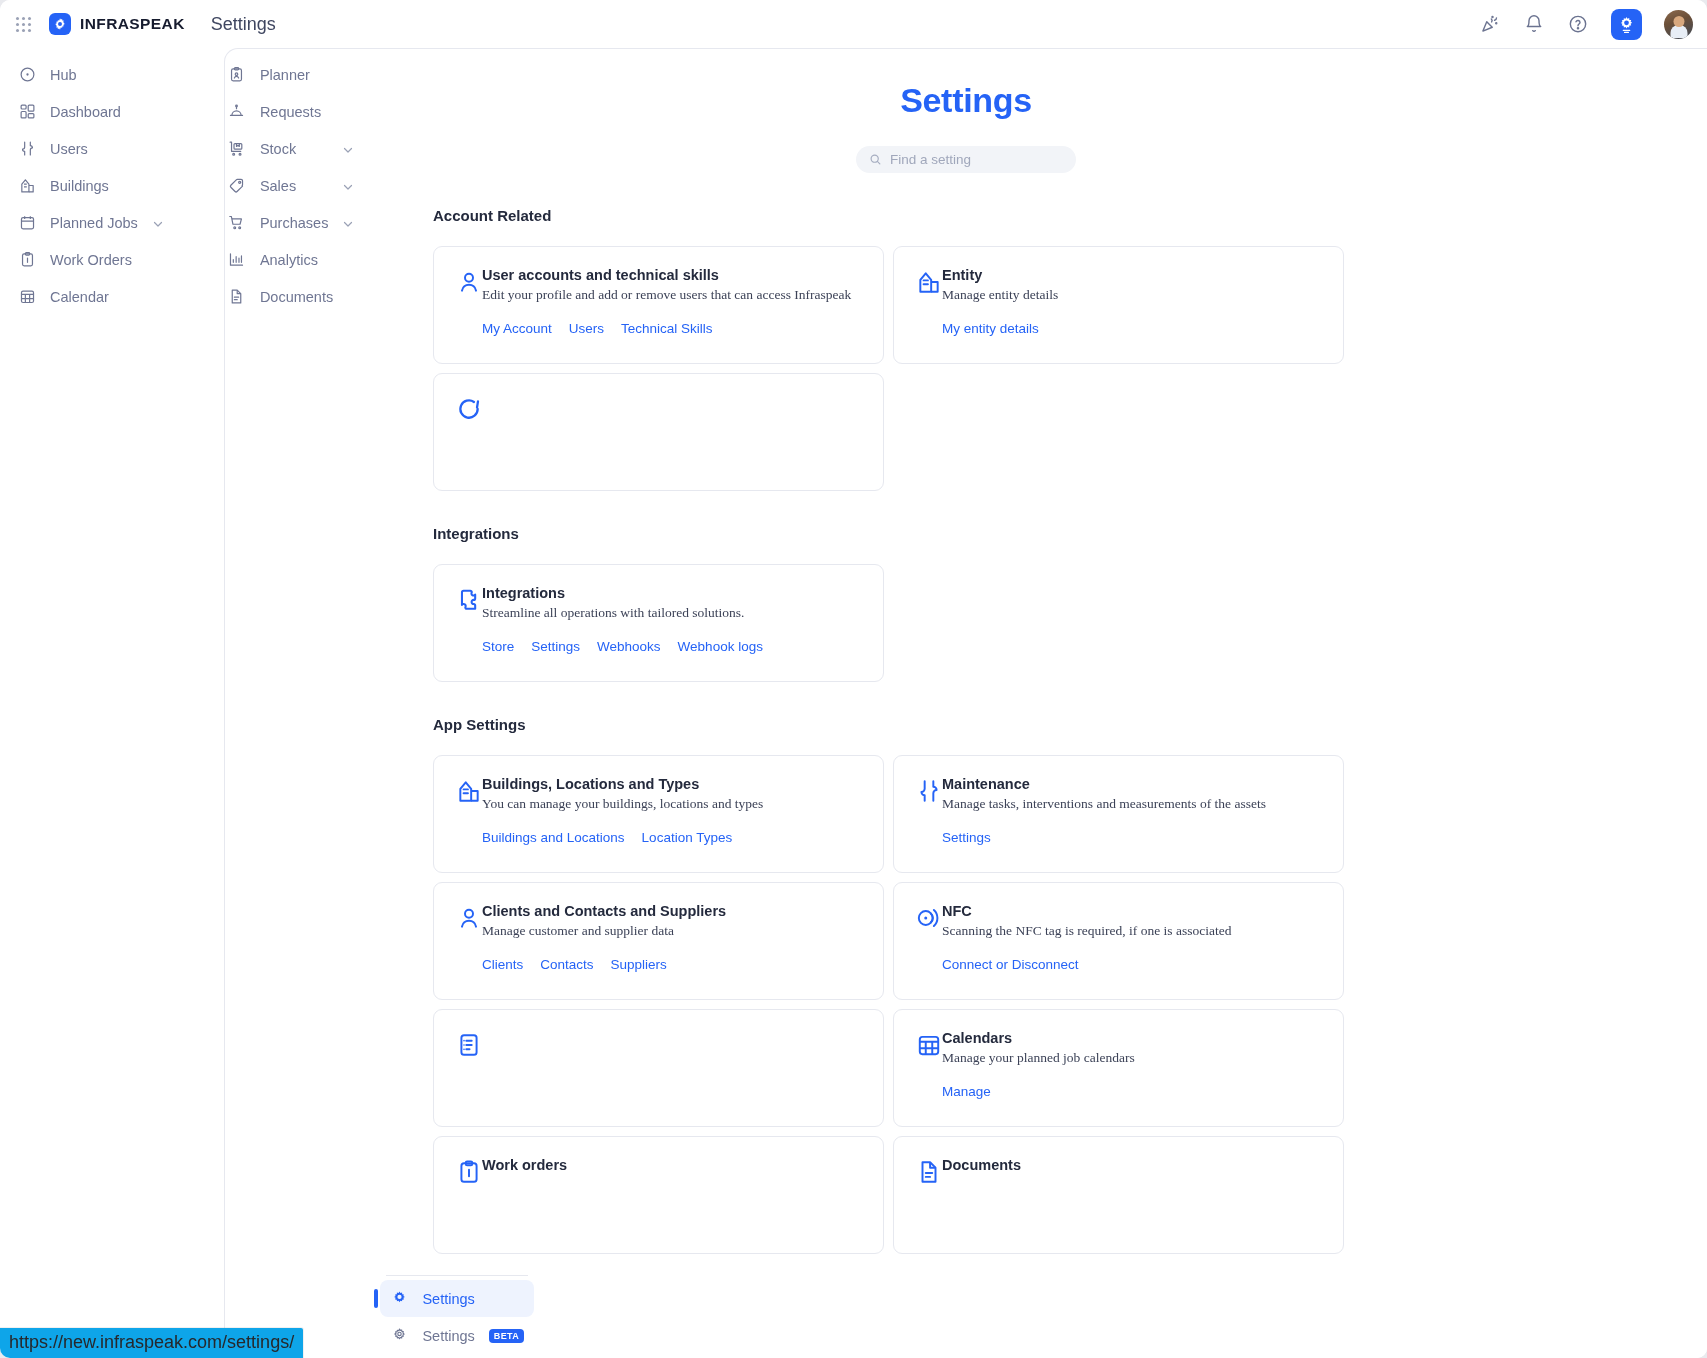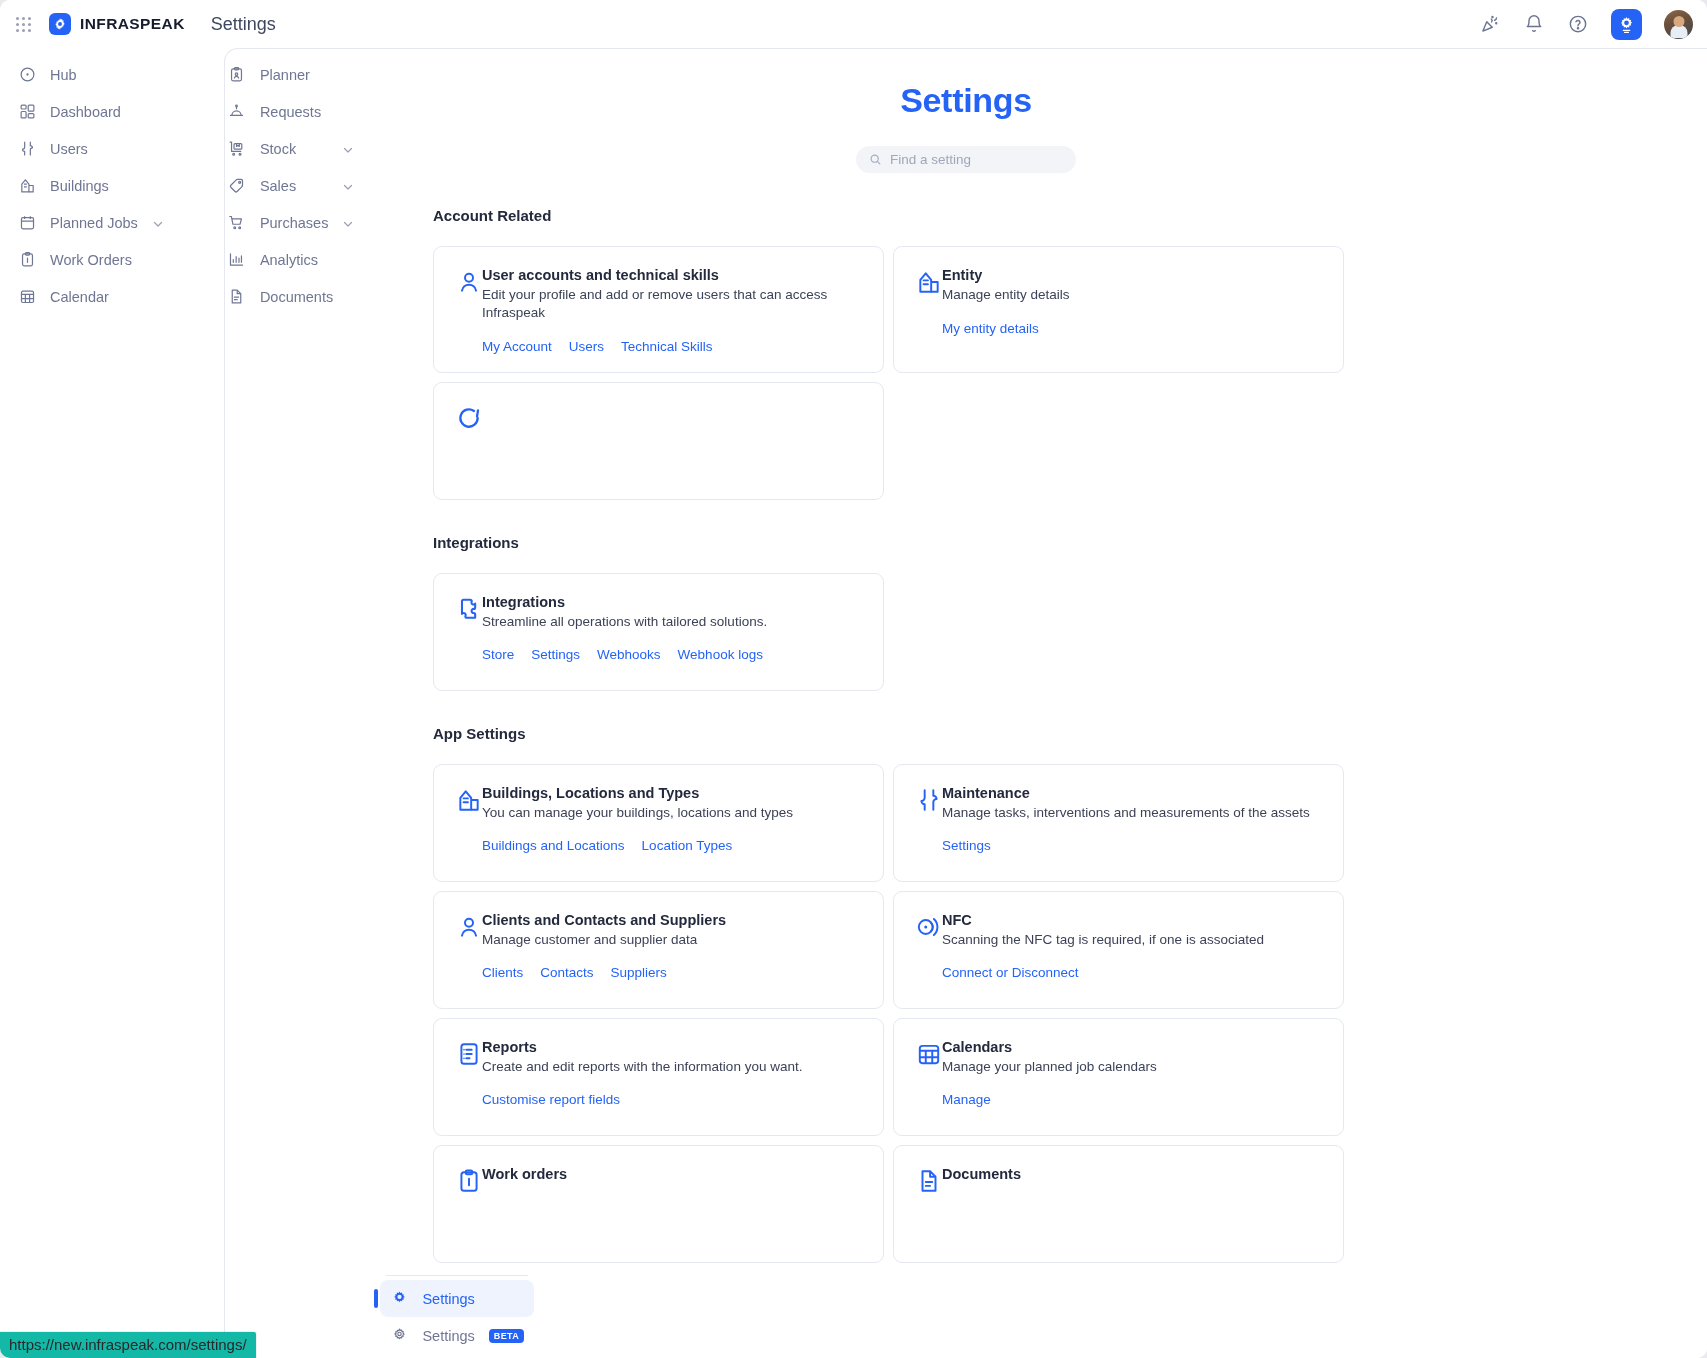--- a/index.html
+++ b/index.html
@@ -83,22 +83,22 @@
   }
   .sidebar-bottom { margin-top: auto; padding-bottom: 4px; }
   .beta-badge {
     background: #2563f6; color: #fff; font-size: 9px; font-weight: bold;
     padding: 2px 5px; border-radius: 4px; letter-spacing: .4px;
   }
 
   
   .statusbar {
     position: absolute; left: 0; bottom: 0; z-index: 60;
-    background: #14b8a6; color: #26282c;
-    font-size: 15px; padding: 4px 9px 5px;
+    background: #0ea5e9; color: #26282c;
+    font-size: 18px; padding: 4px 9px 5px;
     font-family: "Liberation Sans", sans-serif;
     border-top-right-radius: 2px;
     box-shadow: 0 0 0 1px rgba(0,0,0,.06);
   }
 
   
   .content {
     position: absolute; top: 48px; left: 224px; right: 0; bottom: 0;
     background: #fff;
     border-top-left-radius: 14px;
@@ -138,21 +138,21 @@
   .card {
     border: 1px solid #e6e8ef; border-radius: 9px;
     padding: 20px 22px 18px 22px;
     display: flex; align-items: flex-start;
     background: #fff;
     cursor: default;
   }
   .card-ico { flex: 0 0 26px; width: 26px; height: 26px; color: #2563f6; margin-top: 2px; }
   .card-body { flex: 1; min-width: 0; }
   .card-title { font-size: 14.5px; font-weight: bold; color: #242a3d; margin-bottom: 3px; }
-  .card-desc { font-size: 13.5px; color: #3c4257; line-height: 1.32; }
+  .card-desc { font-size: 13.5px; color: #3c4257; line-height: 1.32; font-family: Liberation Serif, serif; }
   .card-links { margin-top: 17px; display: flex; flex-wrap: wrap; gap: 17px; }
   .card-link { font-size: 13.5px; color: #2563f6; cursor: pointer; text-decoration: none; }
   .card.tall { min-height: 118px; }
 </style>
 </head>
 <body>
 
 <div class="app">
 
   <div class="topbar">
@@ -570,27 +570,20 @@
           <div class="card tall">
             <span class="card-ico">
               <svg width="26" height="26" viewBox="0 0 24 24" fill="none" stroke="currentColor" stroke-width="1.8" stroke-linejoin="round">
                   <rect x="5" y="3" width="14" height="18" rx="2.4"></rect>
                   <path d="M9.5 8h5M9.5 12h5M9.5 16h3" stroke-linecap="round"></path>
                   <circle cx="7.4" cy="8" r=".75" fill="currentColor" stroke="none"></circle>
                   <circle cx="7.4" cy="12" r=".75" fill="currentColor" stroke="none"></circle>
                   <circle cx="7.4" cy="16" r=".75" fill="currentColor" stroke="none"></circle>
                 </svg>
             </span>
-            <div class="card-body">
-              <div class="card-title">Reports</div>
-              <div class="card-desc">Create and edit reports with the information you want.</div>
-              <div class="card-links">
-                <a class="card-link">Customise report fields</a>
-              </div>
-            </div>
           </div>
 
           <div class="card tall">
             <span class="card-ico">
               <svg width="26" height="26" viewBox="0 0 24 24" fill="none" stroke="currentColor" stroke-width="1.8">
                   <rect x="3.5" y="4.5" width="17" height="16" rx="2.4"></rect>
                   <path d="M3.5 9h17M9 9v11.5M15 9v11.5M3.5 15h17"></path>
                 </svg>
             </span>
             <div class="card-body">

